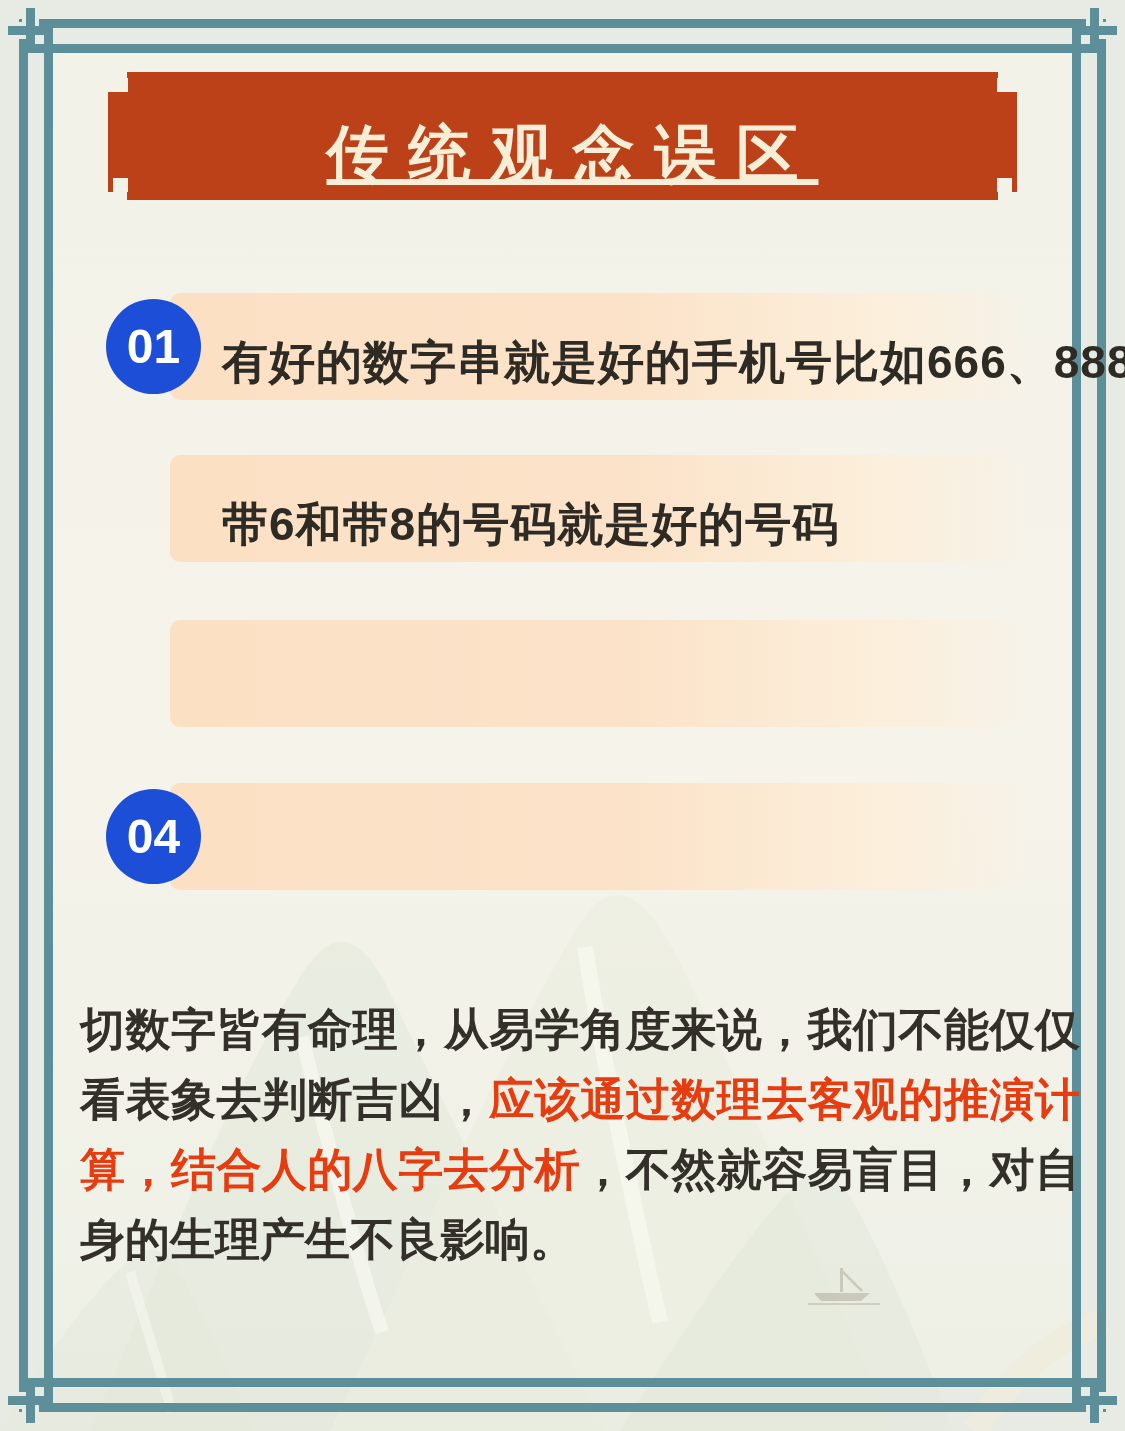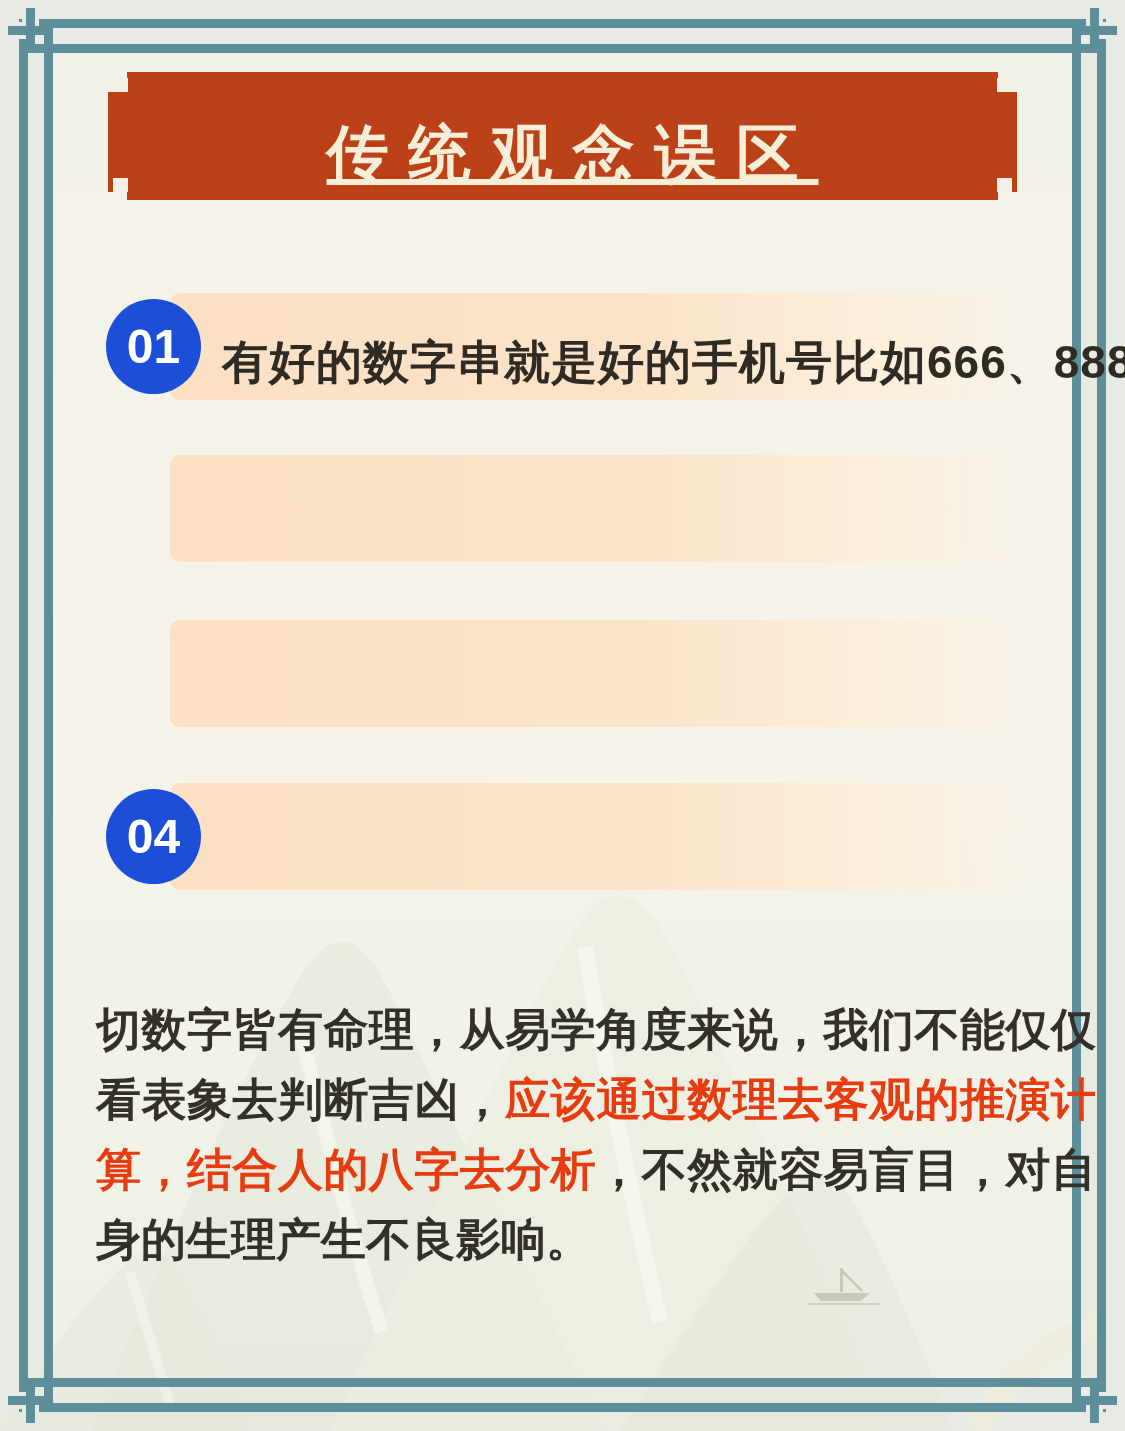--- a/index.html
+++ b/index.html
@@ -76,21 +76,21 @@
     font-size:46px;font-weight:bold;color:#2e2a24;letter-spacing:1px;
     white-space:nowrap;
     margin-top:16px;
   }
   .row-1{top:293px;} .row-2{top:455px;} .row-3{top:620px;} .row-4{top:783px;}
 
   
   .footer-para{
     position:absolute;left:80px;top:995px;width:1000px;
     font-size:45px;line-height:70px;font-weight:bold;
-    color:#33302a;word-break:break-all;text-align:justify;margin-left:16px;
+    color:#33302a;word-break:break-all;text-align:justify;
   }
   .seg-dark{color:#33302a;}
   .seg-red{color:#e73c10;}
 
   
   .mountains{position:absolute;left:0;top:852px;width:1125px;height:579px;pointer-events:none;}
   .boat{position:absolute;left:800px;top:1262px;width:90px;height:50px;opacity:.45;pointer-events:none;}
 </style>
 </head>
 <body>
@@ -165,20 +165,21 @@
   <div>
     <div class="item-row row-1">
       <div class="item-bar"></div>
       <div class="item-text">有好的数字串就是好的手机号比如666、888</div>
       <div class="item-badge">
         <span>01</span>
       </div>
     </div>
     <div class="item-row row-2">
       <div class="item-bar"></div>
+      <div class="item-text">带6和带8的号码就是好的号码</div>
     </div>
     <div class="item-row row-3">
       <div class="item-bar"></div>
     </div>
     <div class="item-row row-4">
       <div class="item-bar"></div>
       <div class="item-badge">
         <span>04</span>
       </div>
     </div>

